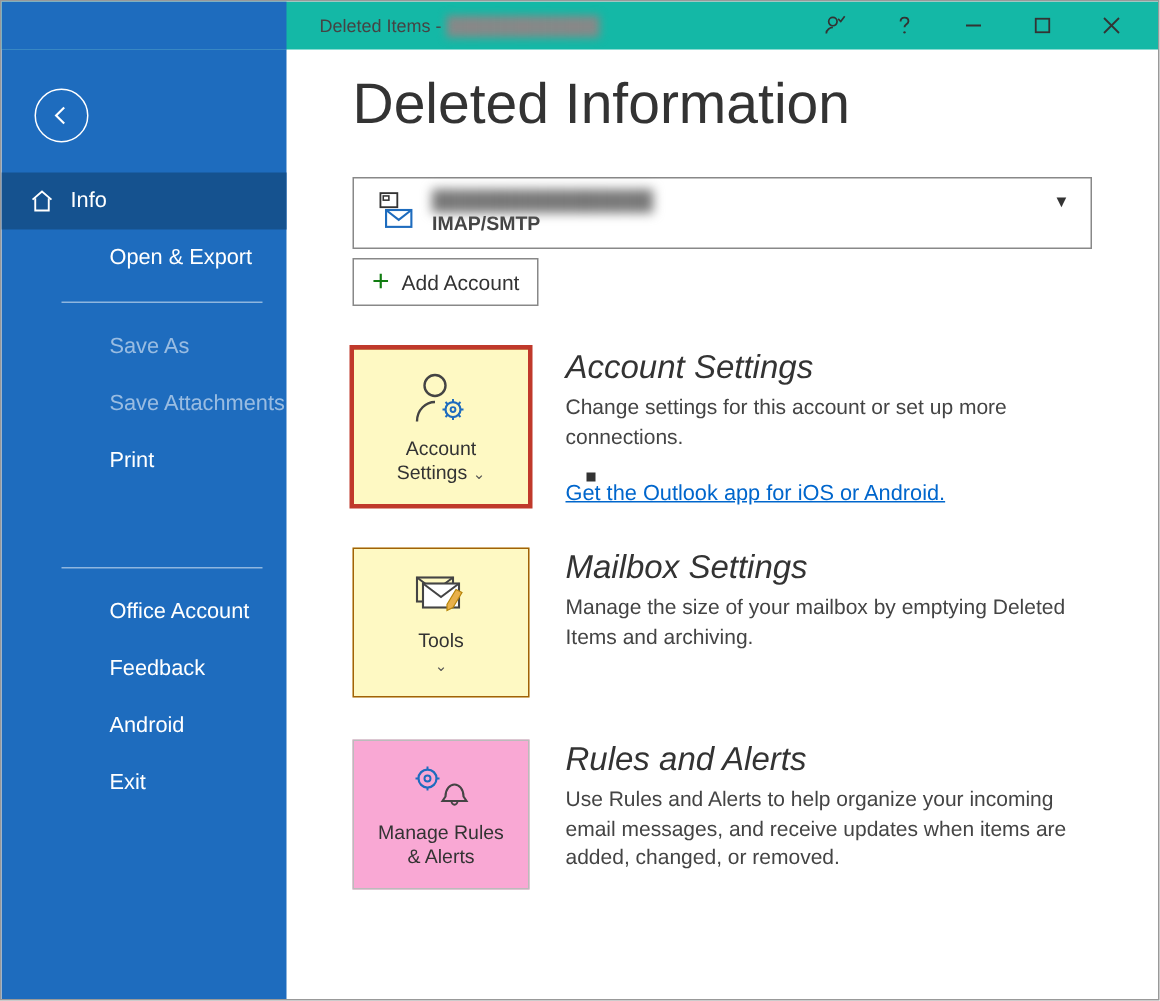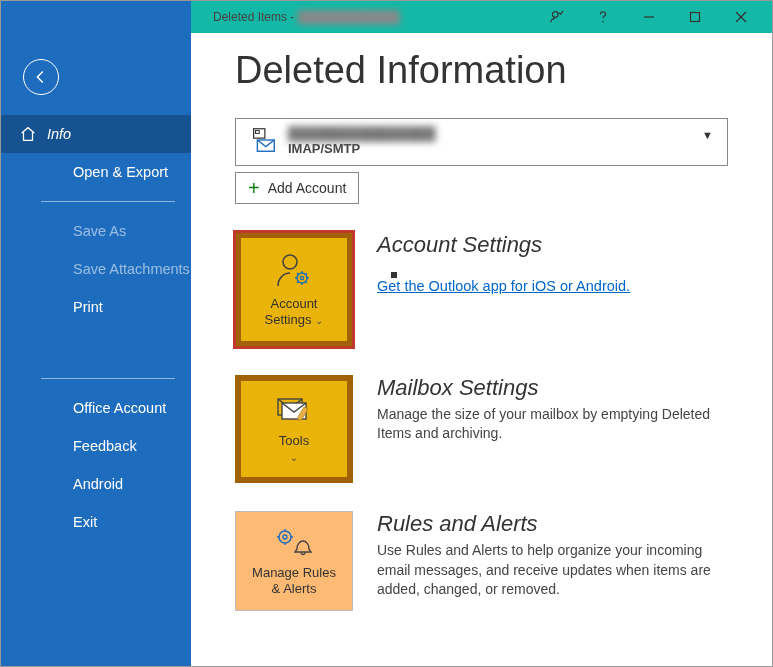--- a/index.html
+++ b/index.html
@@ -14,44 +14,44 @@
   .titlebar-btn { width: 46px; height: 32px; display: flex; align-items: center; justify-content: center; color: #333; font-size: 14px; cursor: default; }
   .titlebar-btn svg { width: 14px; height: 14px; stroke: #333; fill: none; }
   
   .main { display: flex; height: calc(100% - 32px); }
   
   
   .sidebar { width: 190px; background: #1e6cbe; color: #fff; display: flex; flex-direction: column; padding-top: 8px; }
   .back-btn { width: 36px; height: 36px; border: 1.5px solid #fff; border-radius: 50%; margin: 18px 0 20px 22px; display:flex; align-items:center; justify-content:center; cursor:pointer;}
   .back-btn svg { width: 18px; height: 18px; stroke: #fff; fill: none; }
   .side-item { height: 38px; display: flex; align-items: center; padding-left: 22px; font-size: 14.5px; cursor: pointer; color:#fff; }
-  .side-item.selected { background: #15528f; font-weight: 400; padding-left: 18px; font-style: italic;}
+  .side-item.selected { background: #15528f; font-weight: 400; padding-left: 18px;}
   .side-item.selected svg { margin-right: 10px;}
   .side-item.padded { padding-left: 72px; }
   .side-item.disabled { color: rgba(255,255,255,0.55); }
   .side-divider { height: 1px; background: rgba(255,255,255,0.5); margin: 10px 16px 10px 40px; }
 
   
   .content { flex:1; padding: 6px 44px 20px 44px; overflow:auto; }
   .page-title { font-size: 38px; font-weight: 300; color: #333; margin: 10px 0 26px 0; }
   
   .account-box { border: 1px solid #888; height: 48px; display:flex; align-items:center; padding: 0 12px; position:relative; cursor:pointer; margin-bottom:6px;}
   .account-box .acct-icon { margin-right: 10px;}
   .account-box .acct-text { display:flex; flex-direction:column; font-size:13px;font-weight:bold;}
   .account-box .acct-text .email { filter: blur(3.5px); color:#777; line-height:1.2;}
   .account-box .acct-text .proto { color:#444; line-height:1.3;}
   .account-box .drop { position:absolute; right:14px; top:10px; font-size:11px; color:#333;}
   
   .add-account { border:1px solid #888; height:32px; display:inline-flex; align-items:center; padding:0 12px; font-size:14px; cursor:pointer; color:#333;}
   .add-account .plus { color:#107c10; font-size:20px; font-weight:300; margin-right:8px; line-height:1;}
   
   .section { display:flex; margin-top:28px; gap:24px; }
-  .tile { width:118px; min-height:100px; border:6px solid #a16207; background:#eab308; display:flex; flex-direction:column; align-items:center; justify-content:center; padding:12px 4px; cursor:pointer; }
+  .tile { width:118px; min-height:100px; border:1px solid #a16207; background:#fef9c3; display:flex; flex-direction:column; align-items:center; justify-content:center; padding:12px 4px; cursor:pointer; }
   .tile.highlighted { outline: 3px solid #c0392b; outline-offset:-1px; }
-  .tile.plain { background:#fdba74; border:1px solid #bbb; }
+  .tile.plain { background:#f9a8d4; border:1px solid #bbb; }
   .tile-label { font-size:13px; text-align:center; color:#333; margin-top:6px; line-height:1.25;}
   .tile-label .chev { font-size:10px; color:#555;}
   
   .sect-body { flex:1;}
   .sect-title { font-size:22px; font-weight:400; color:#333; margin-bottom:4px;font-style:italic;}
   .sect-desc { font-size:14px; color:#444; line-height:1.4;}
   .bullet-row { display:flex; align-items:flex-start; margin-top:6px;flex-direction:column;}
   .bullet-row .sq { width:6px; height:6px; background:#333; margin:8px 12px 0 14px;}
   .bullet-row a { color:#0066cc; text-decoration:underline; font-size:14.5px;}
 
@@ -179,20 +179,21 @@
               <line x1="25" y1="23" x2="26.5" y2="24.5"></line>
               <line x1="33.5" y1="31.5" x2="35" y2="33"></line>
               <line x1="35" y1="23" x2="33.5" y2="24.5"></line>
               <line x1="26.5" y1="31.5" x2="25" y2="33"></line>
             </g>
         </svg>
         <div class="tile-label"><span>Account<br>Settings</span> <span class="chev">⌄</span></div>
       </div>
       <div class="sect-body">
         <div class="sect-title">Account Settings</div>
+        <div class="sect-desc">Change settings for this account or set up more connections.</div>
         <div class="bullet-row">
           <div class="sq"></div>
           <a href="#">Get the Outlook app for iOS or Android.</a>
         </div>
       </div>
     </div>
 
     
     <div class="section">
       <div class="tile">

